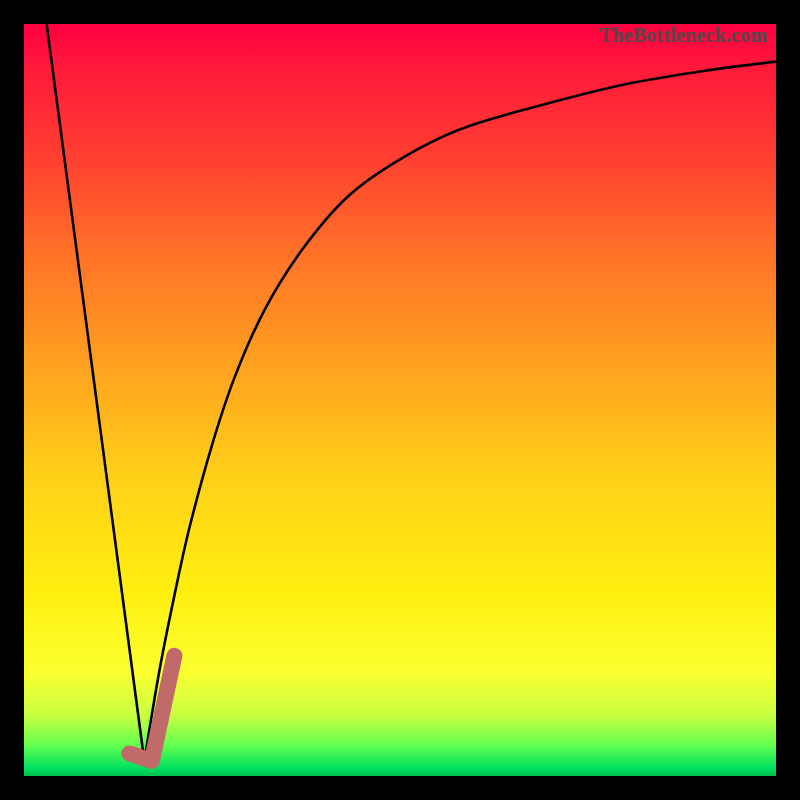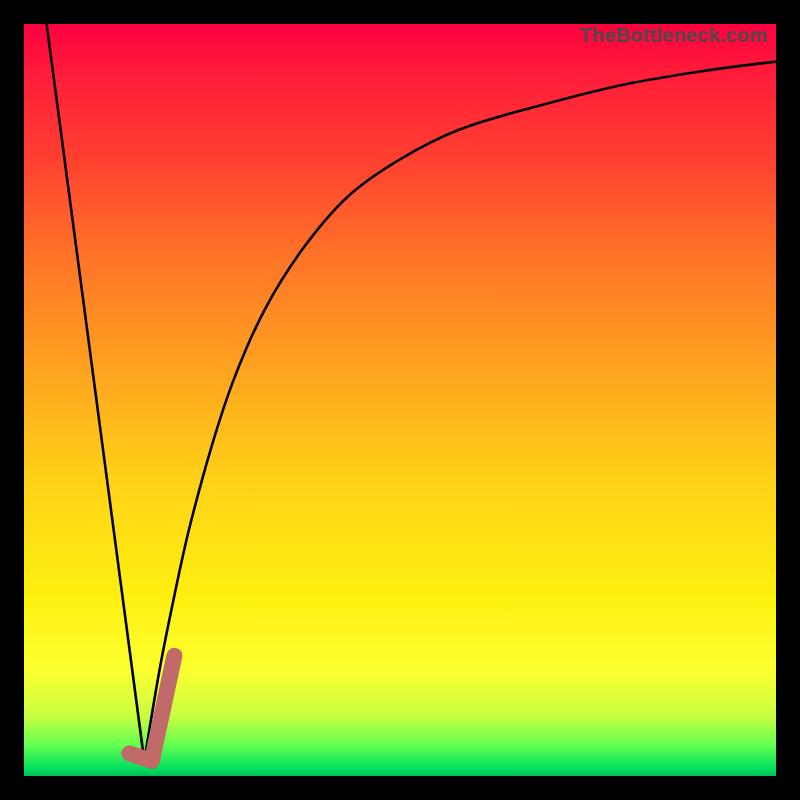--- a/index.html
+++ b/index.html
@@ -9,20 +9,21 @@
     height: 800px;
     background: #000;
     font-family: Arial, Helvetica, sans-serif;
     overflow: hidden;
   }
   .frame {
     position: relative;
     width: 800px;
     height: 800px;
     background: #000;
+    font-family: Liberation Serif, serif;
   }
   .plot-area {
     position: absolute;
     left: 24px;
     top: 24px;
     width: 752px;
     height: 752px;
     
     background: linear-gradient(to bottom,
       #ff0040 0%,

